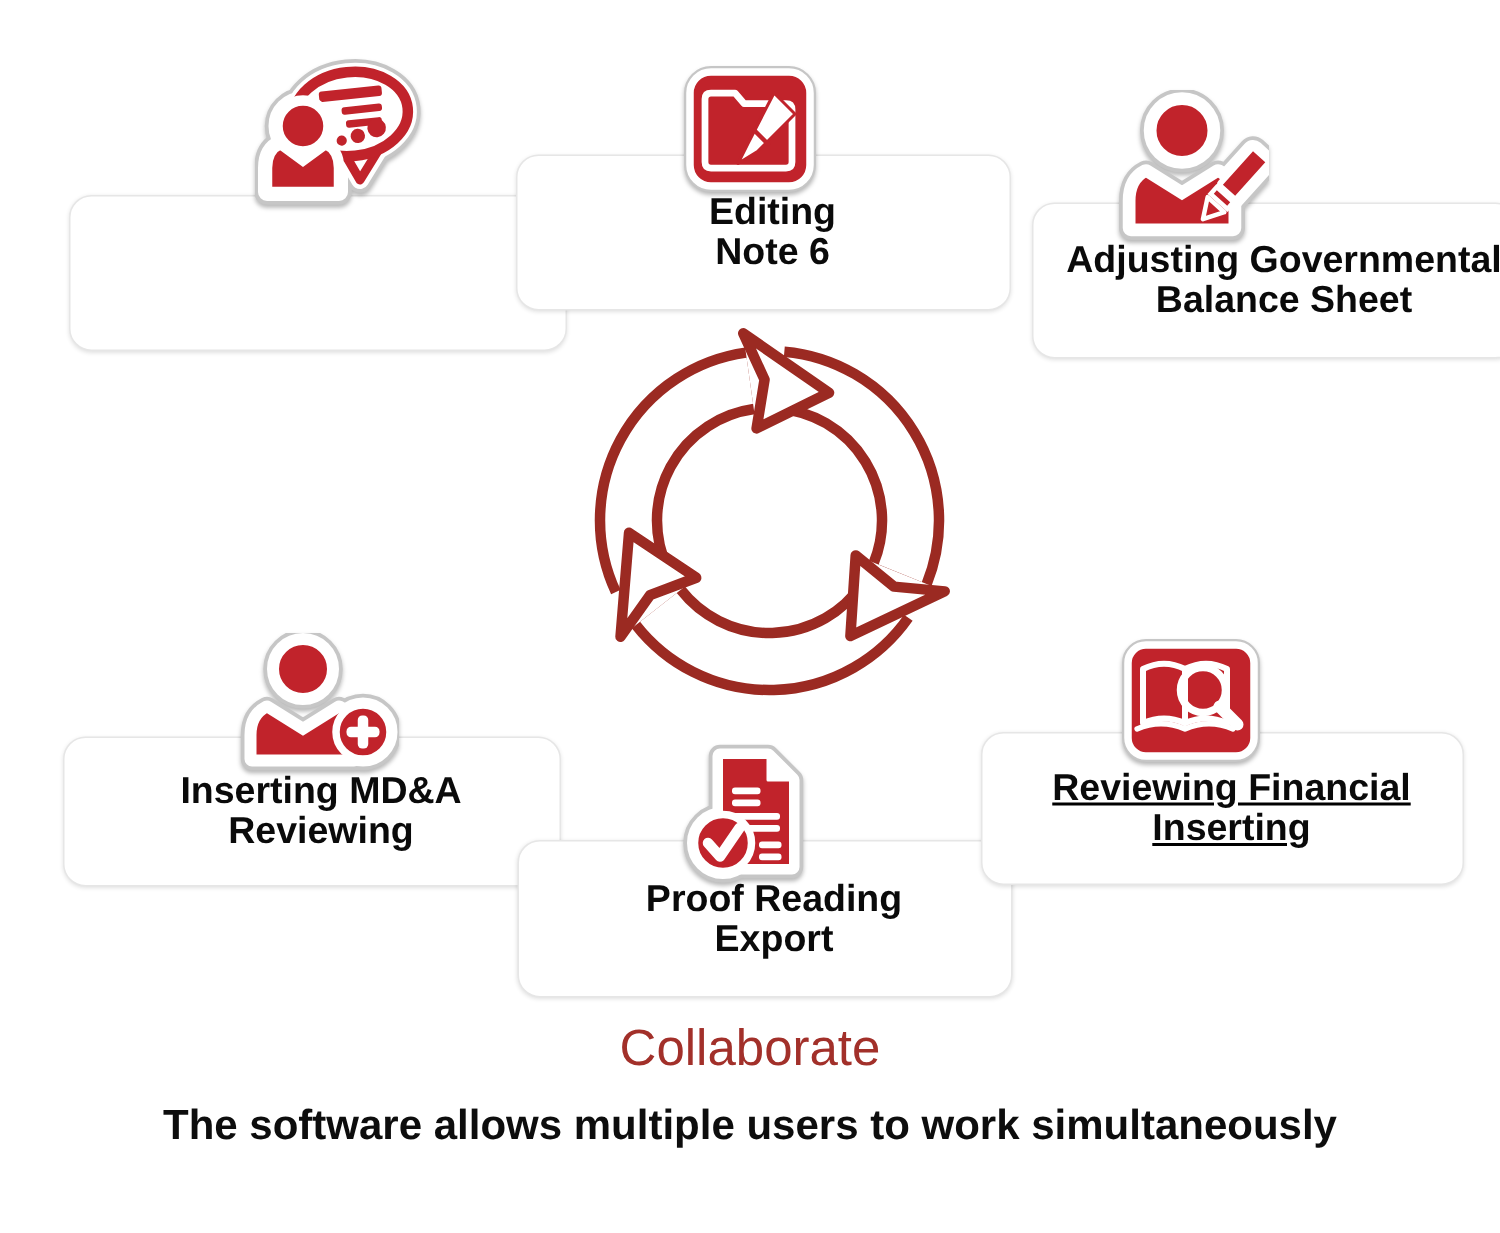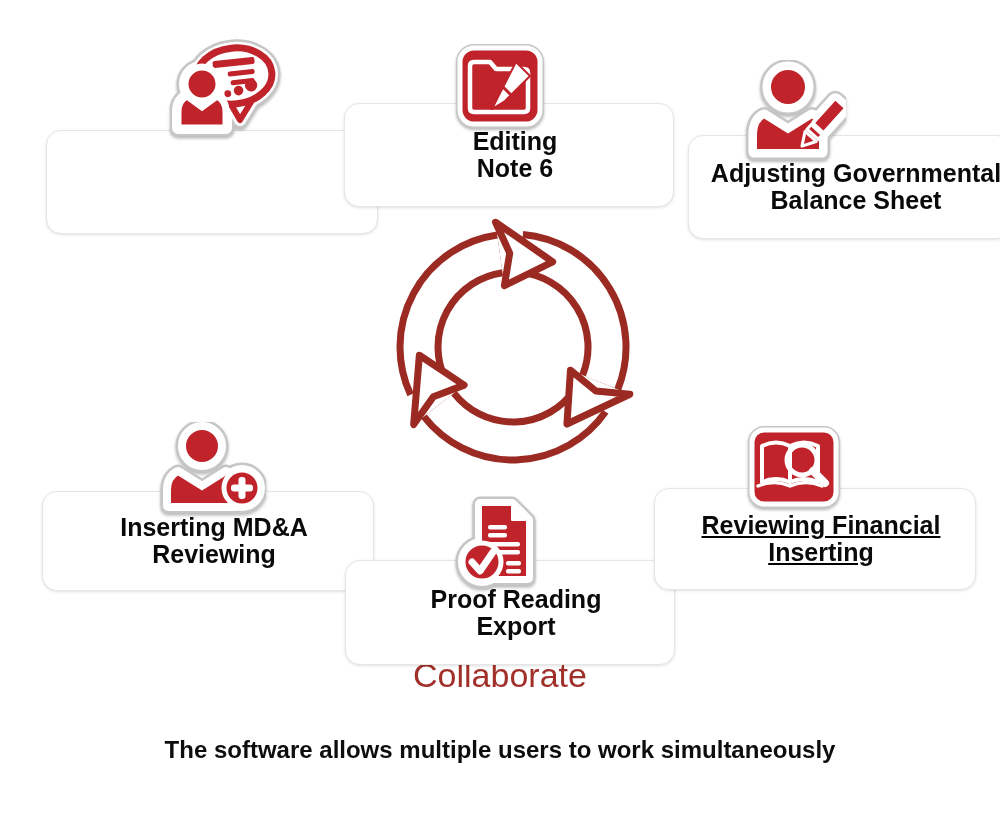--- a/index.html
+++ b/index.html
@@ -15,26 +15,26 @@
     z-index:1;
     padding-left:12px;
   }
   .card .line{
     font-size:25px;font-weight:bold;color:#0a0a0a;line-height:27px;
     white-space:nowrap;text-align:center;letter-spacing:0px;
   }
   .icon{position:absolute;z-index:2;filter:drop-shadow(0 2px 1.5px rgba(0,0,0,.28));}
   .cycle{position:absolute;left:383px;top:217px;z-index:0;}
   .title{
-    position:absolute;left:0;top:656px;width:1000px;text-align:center;
+    position:absolute;left:0;top:680px;width:1000px;text-align:center;
     font-size:34px;font-weight:400;color:#a2302a;line-height:38px;
   }
   .caption{
     position:absolute;left:0;top:733px;width:1000px;text-align:center;
-    font-size:24px;font-weight:bold;color:#0d0d0d;line-height:34px;
+    font-size:28px;font-weight:bold;color:#0d0d0d;line-height:34px;
   }
 </style>
 </head>
 <body>
 
 <div class="stage">
 
   <svg class="cycle" width="260" height="260" viewBox="0 0 260 260">
     <g>
 

